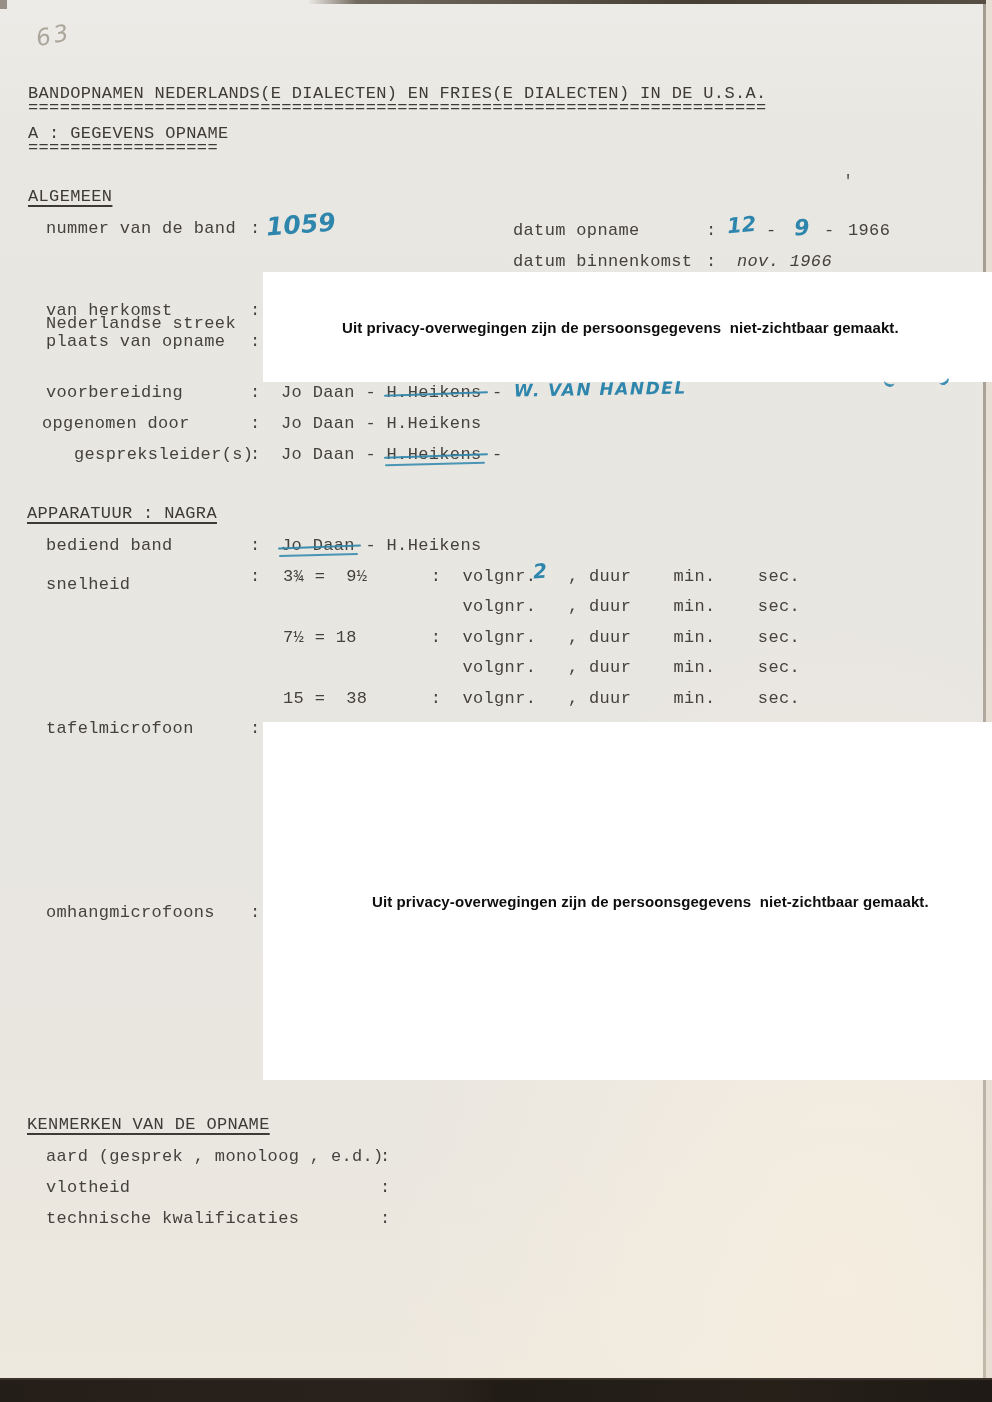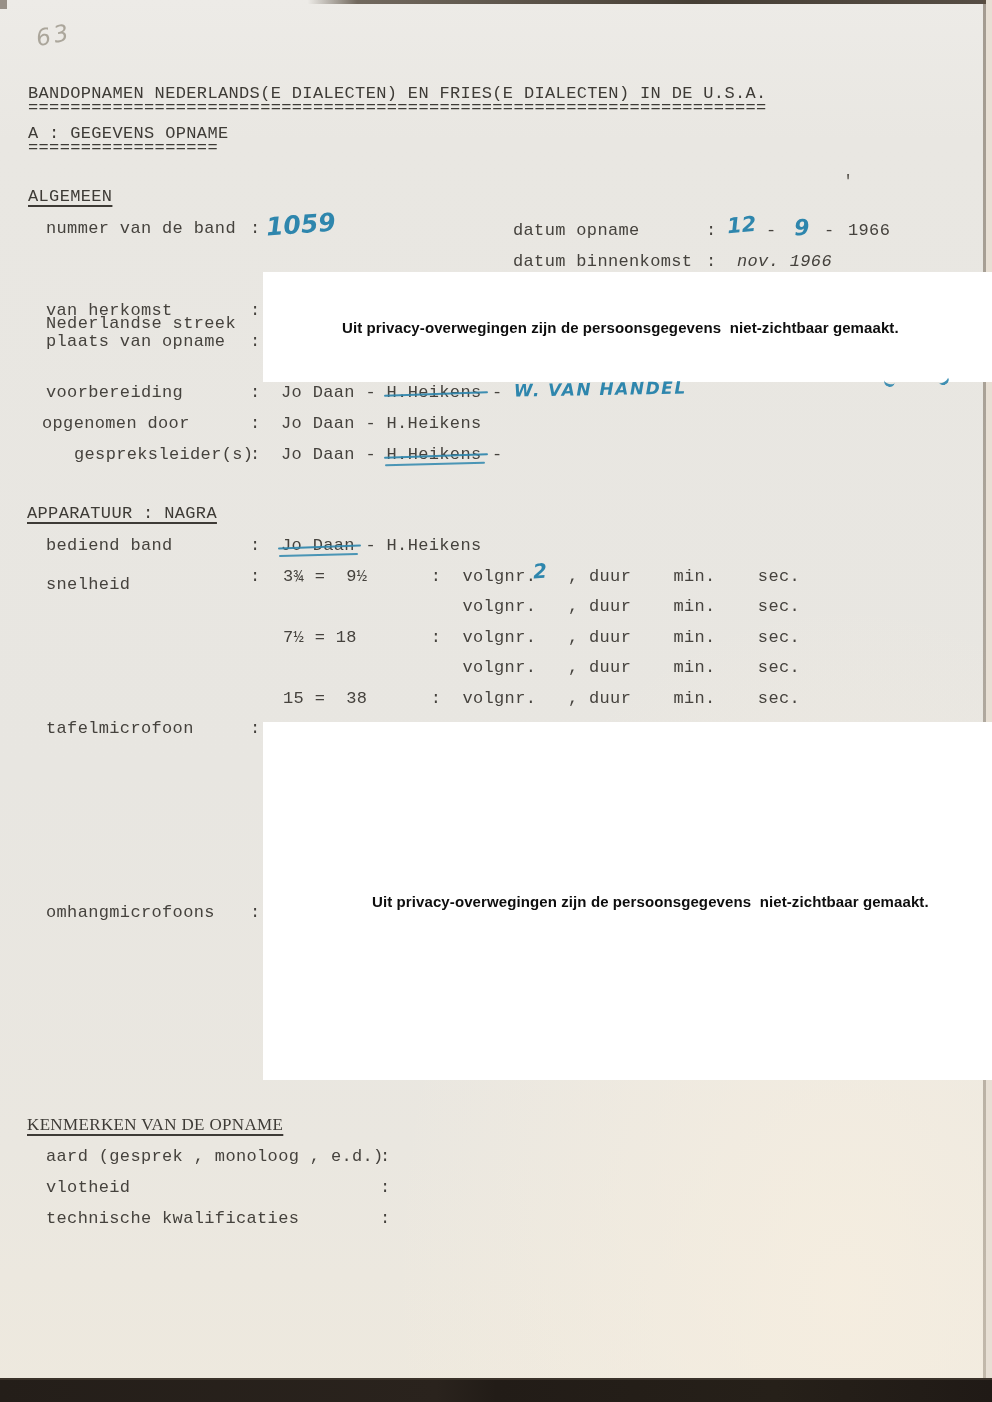--- a/index.html
+++ b/index.html
@@ -119,21 +119,21 @@
   <div class="t" style="left:46px;top:719px;">tafelmicrofoon</div>
   <div class="t" style="left:250px;top:719px;">:</div>
 
   <div class="pbox" style="left:263px;top:722px;width:715px;height:358px;padding-left:89px;">
     <span class="pnotice">Uit privacy-overwegingen zijn de persoonsgegevens  niet-zichtbaar gemaakt.</span>
   </div>
 
   <div class="t" style="left:46px;top:903px;">omhangmicrofoons</div>
   <div class="t" style="left:250px;top:903px;">:</div>
 
-  <div class="t hd" style="left:27px;top:1115px;font-family:Liberation Serif, serif;">KENMERKEN VAN DE OPNAME</div>
+  <div class="t hd" style="left:27px;top:1115px;">KENMERKEN VAN DE OPNAME</div>
 
   <div class="t" style="left:46px;top:1147px;">aard (gesprek , monoloog , e.d.)</div>
   <div class="t" style="left:380px;top:1147px;">:</div>
   <div class="t" style="left:46px;top:1178px;">vlotheid</div>
   <div class="t" style="left:380px;top:1178px;">:</div>
   <div class="t" style="left:46px;top:1209px;">technische kwalificaties</div>
   <div class="t" style="left:380px;top:1209px;">:</div>
 
   <div class="bottom-bar"></div>
 

